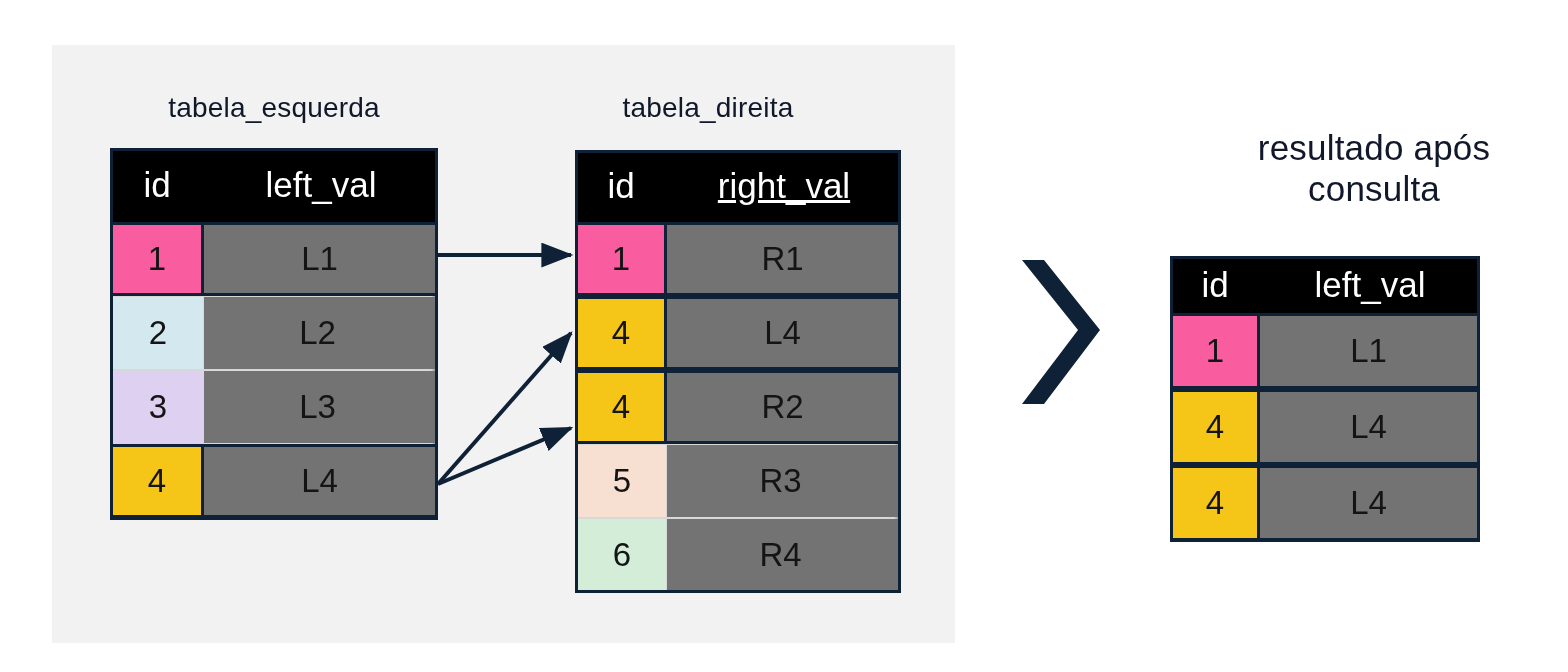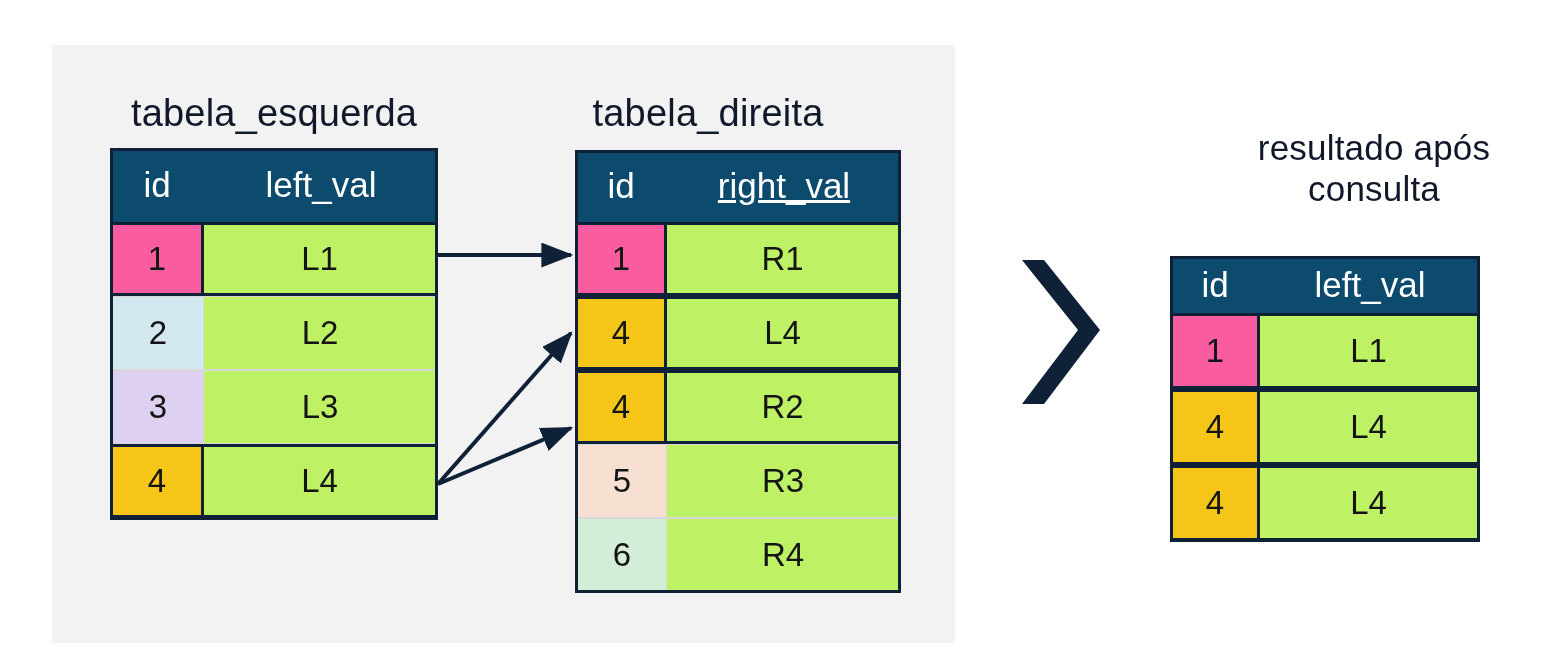--- a/index.html
+++ b/index.html
@@ -15,21 +15,21 @@
   .panel {
     position: absolute;
     left: 52px; top: 45px;
     width: 903px; height: 598px;
     background: #f2f2f2;
   }
 
   
   .caption {
     position: absolute;
-    font-size: 38px;
+    font-size: 28px;
     font-weight: 400;
     color: #10182a;
     letter-spacing: 0.2px;
     white-space: nowrap;
     text-align: center;
   }
   .caption.result {
     font-size: 35px;
     line-height: 1.16;
     white-space: normal;
@@ -37,46 +37,46 @@
   }
 
   
   .tbl {
     position: absolute;
     border-collapse: separate;
     border-spacing: 0;
     table-layout: fixed;
   }
   .tbl .hdr td {
-    background: #0c4a6e;
+    background: #000000;
     color: #ffffff;
     font-size: 35px;
     font-weight: 400;
     text-align: center;
     padding: 0;
     border: 0;
   }
   .tbl td {
     font-size: 33px;
     color: #141414;
     text-align: center;
-    background: #bef264;
+    background: #737373;
     padding: 0;
     vertical-align: middle;
   }
   
   .idc { color: #ffffff; font-size: 34px; }
 
   
   .r-strong td { border-top: 3px solid #0f2136; border-bottom: 3px solid #0f2136; }
   .r-faint  td { border-top: 1px solid #d8d8d8; border-bottom: 1px solid #d8d8d8; }
   .r-strong td.idc { border-left: 3px solid #0f2136; border-right: 3px solid #0f2136; }
   .r-faint  td.idc { border-left: 3px solid #0f2136; border-right: 1px solid #d8d8d8; }
   .r-strong td.vc { border-right: 3px solid #0f2136; }
-  .r-faint  td.vc { border-right: 2px solid #737373; }
+  .r-faint  td.vc { border-right: 7px solid #737373; }
 
   
   .frame {
     position: absolute;
     border: 3px solid #0f2136;
     pointer-events: none;
   }
 
   
   .chev { position: absolute; }

